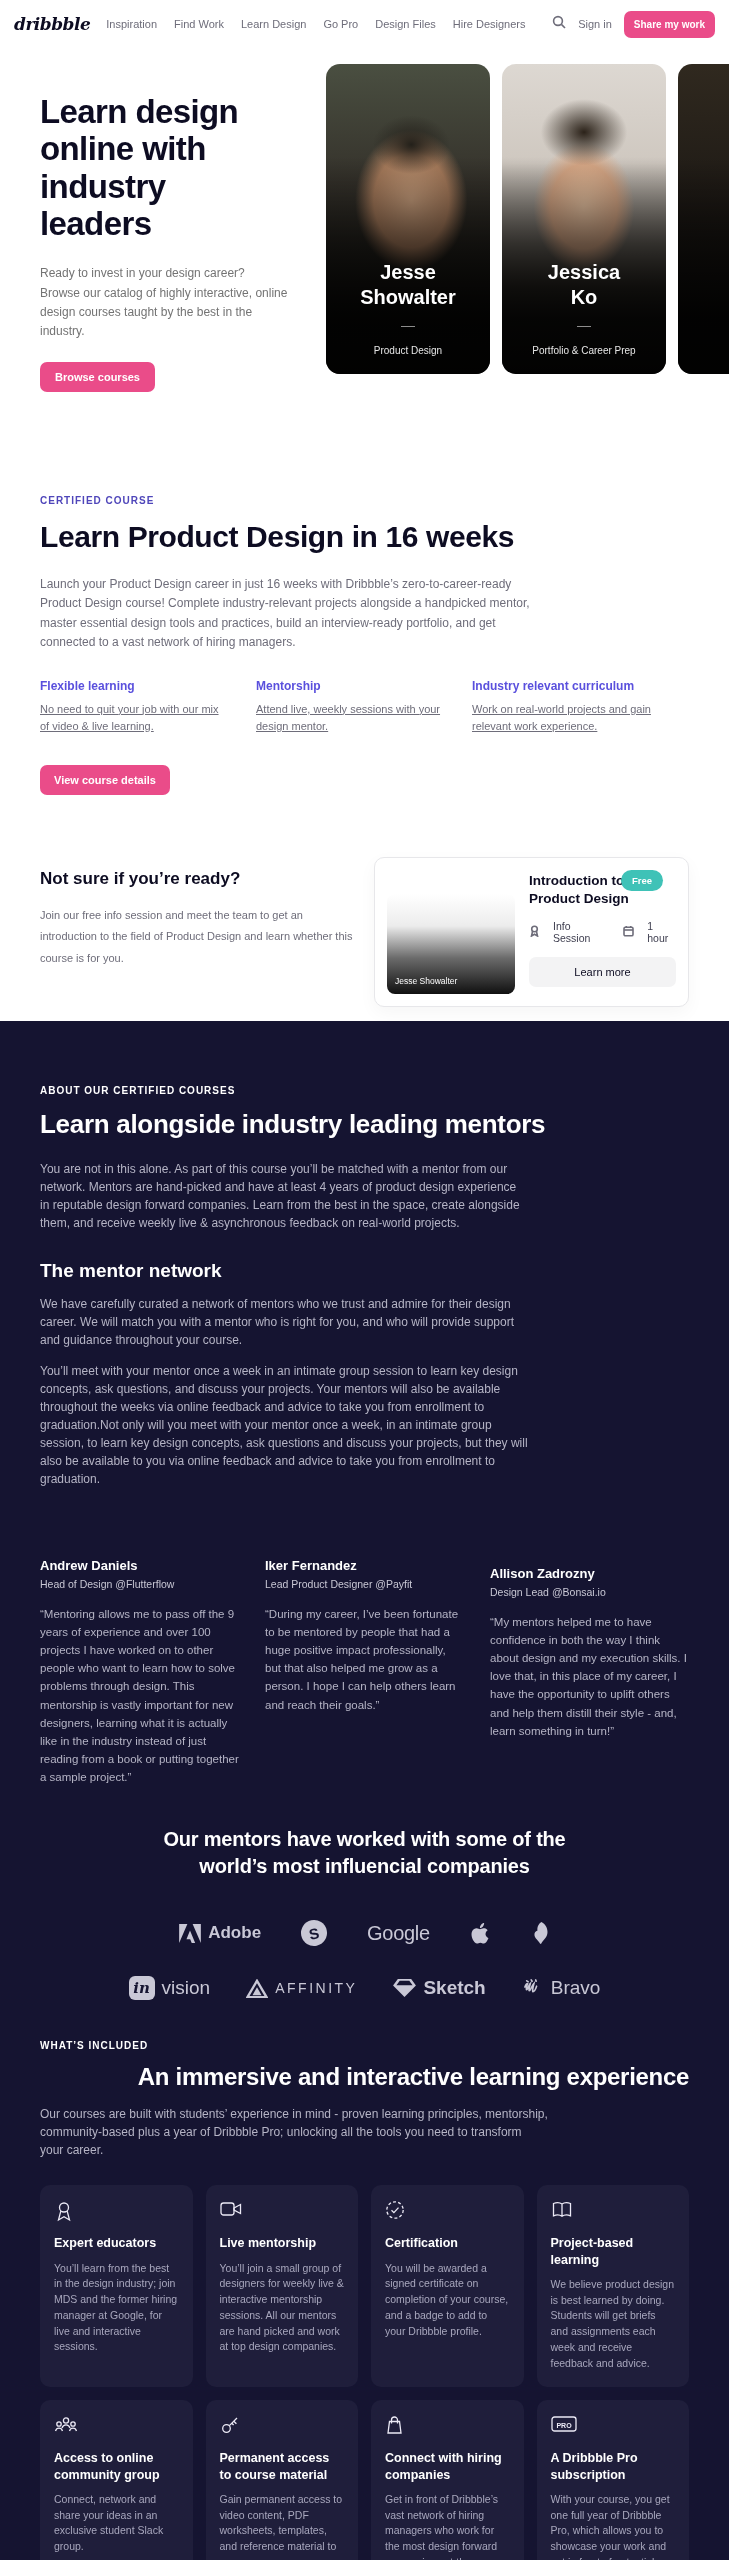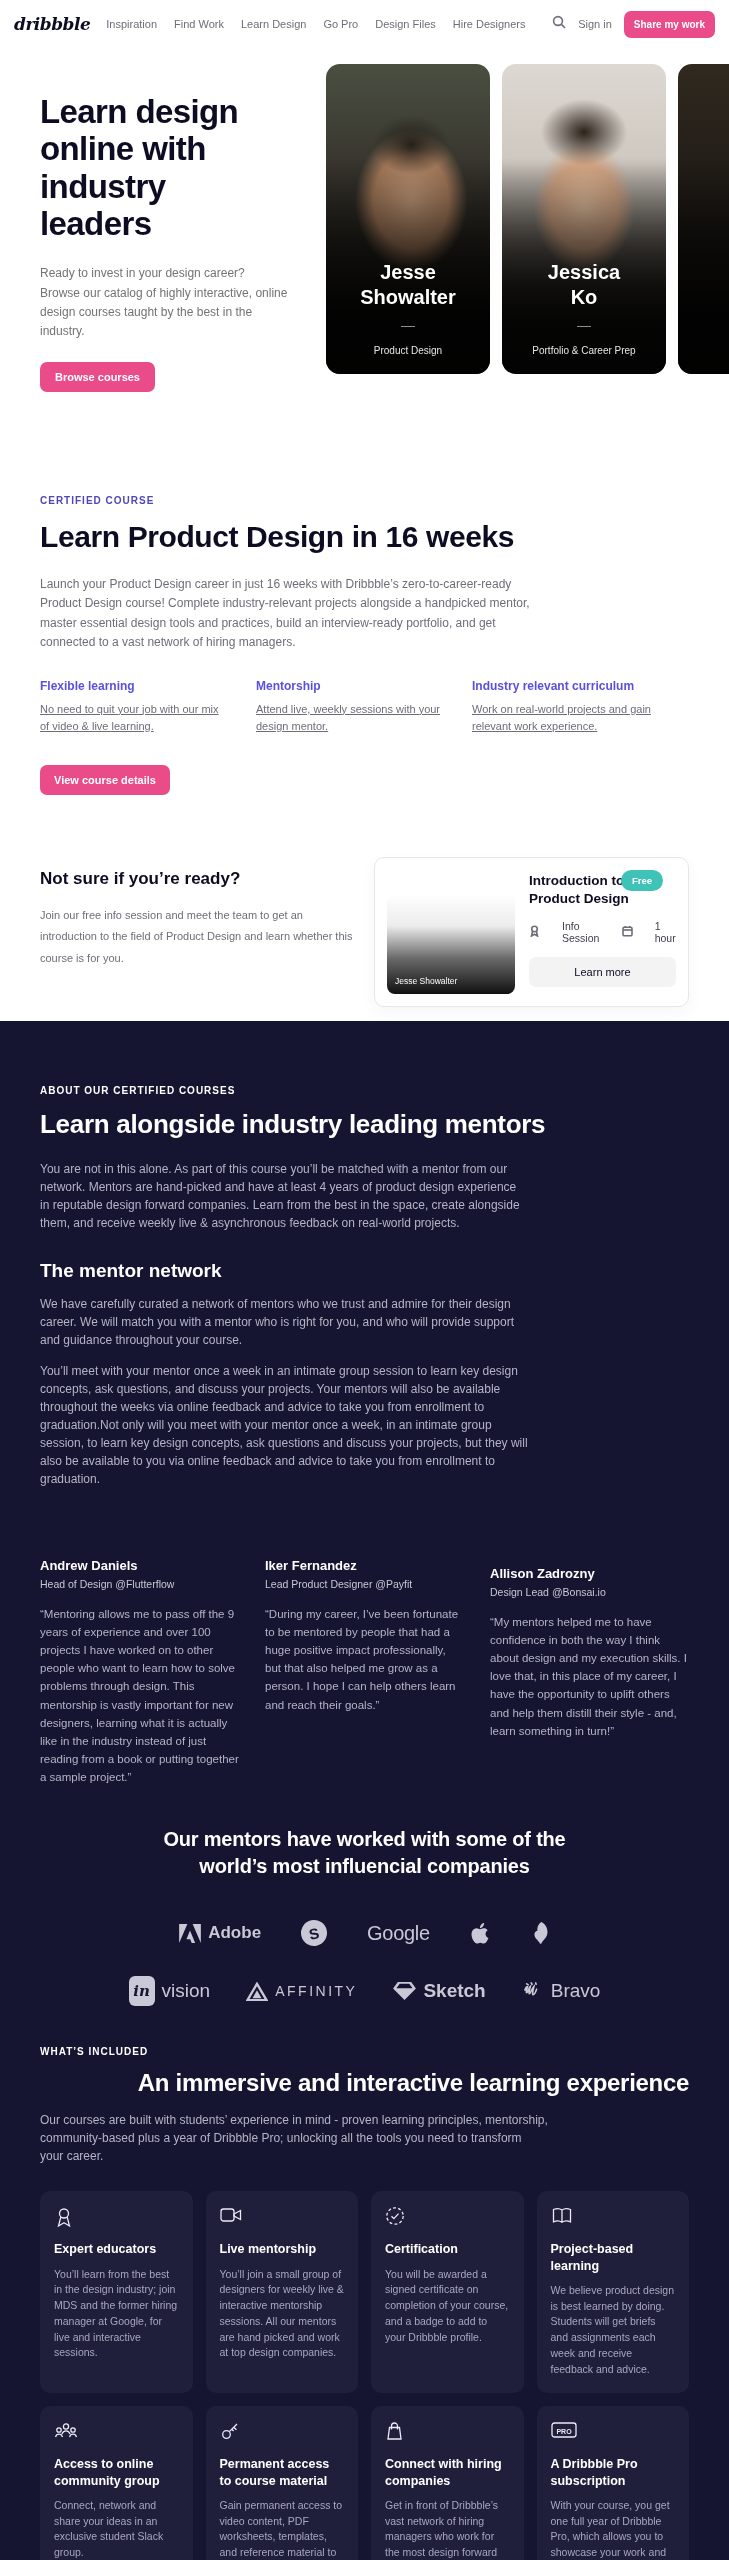--- a/index.html
+++ b/index.html
@@ -64,21 +64,21 @@
   .ready-card { width:315px; border:1px solid #e7e7ea; border-radius:10px; padding:12px;
     display:flex; gap:14px; background:#fff; box-shadow:0 6px 18px rgba(0,0,0,.04); }
   .ready-thumb { position:relative; width:128px; height:100px; border-radius:8px; margin-top:24px; flex-shrink:0;
     background:linear-gradient(180deg,#ffffff 0%,#ececec 32%,#6b6b6b 64%,#101010 100%); }
   .ready-thumb span { position:absolute; left:8px; bottom:8px; font-size:8.5px; color:#fff; }
   .ready-body { flex:1; position:relative; padding-top:2px; }
   .ready-title { font-size:13.5px; font-weight:bold; line-height:1.32; width:112px; }
   .free-badge { position:absolute; top:0; right:13px; background:#3fc2b7; color:#fff; font-size:9.5px;
     font-weight:bold; padding:5px 11px; border-radius:999px; }
   .ready-meta { display:flex; gap:14px; margin-top:13px; font-size:10.5px; color:#3d3d4e; align-items:center; }
-  .ready-meta .m { display:flex; gap:22px; align-items:center; }
+  .ready-meta .m { display:flex; gap:13px; align-items:center; }
   .learn-btn { margin-top:13px; width:100%; background:#f3f3f4; border:none; border-radius:7px;
     padding:9px 0; text-align:center; font-size:11px; color:#0d0c22; cursor:pointer;
     font-family:"Liberation Sans", sans-serif; }
 
   
   .dark { margin-top:14px; background:#151431; color:#fff; padding:64px 40px 22px; }
   .eyebrow-light { font-size:10px; font-weight:bold; letter-spacing:1px; color:#fff; }
   .dark h2 { margin:13px 0 20px; font-size:26px; letter-spacing:-.3px; }
   .dark .dp { font-size:12px; line-height:1.5; color:#b5b4c5; width:488px; }
   .mentor-net h3 { margin-top:28px; font-size:19px; }
@@ -97,21 +97,21 @@
   .logo-row { display:flex; justify-content:center; align-items:center; gap:40px; margin-top:40px;
     color:#c9c8d6; }
   .logo-row.second { margin-top:30px; gap:36px; }
   .clogo { display:flex; align-items:center; gap:7px; }
   .clogo svg { display:block; }
   .clogo .t17 { font-size:17px; font-weight:bold; }
   .clogo .t20 { font-size:20px; font-weight:500; letter-spacing:-.3px; }
   .clogo .t19 { font-size:19px; font-weight:bold; }
   .clogo .t19n { font-size:19px; font-weight:400; }
   .clogo .aff { font-size:14px; font-weight:300; letter-spacing:2.5px; }
-  .sq-mark { width:26px; height:30px; border-radius:6px; background:#c9c8d6; color:#151431;
+  .sq-mark { width:26px; height:24px; border-radius:6px; background:#c9c8d6; color:#151431;
     font-family:"DejaVu Serif", serif; font-style:italic; font-weight:bold; font-size:15px;
     display:flex; align-items:center; justify-content:center; }
   .circle-mark { width:26px; height:26px; border-radius:50%; background:#c9c8d6; color:#151431;
     font-weight:bold; font-size:15px; display:flex; align-items:center; justify-content:center;
     transform:rotate(-12deg); }
 
   
   .included { margin-top:40px; }
   .included h2 { font-size:24px; margin:12px 0 14px;text-align:right; }
   .included .dp { width:508px; }

